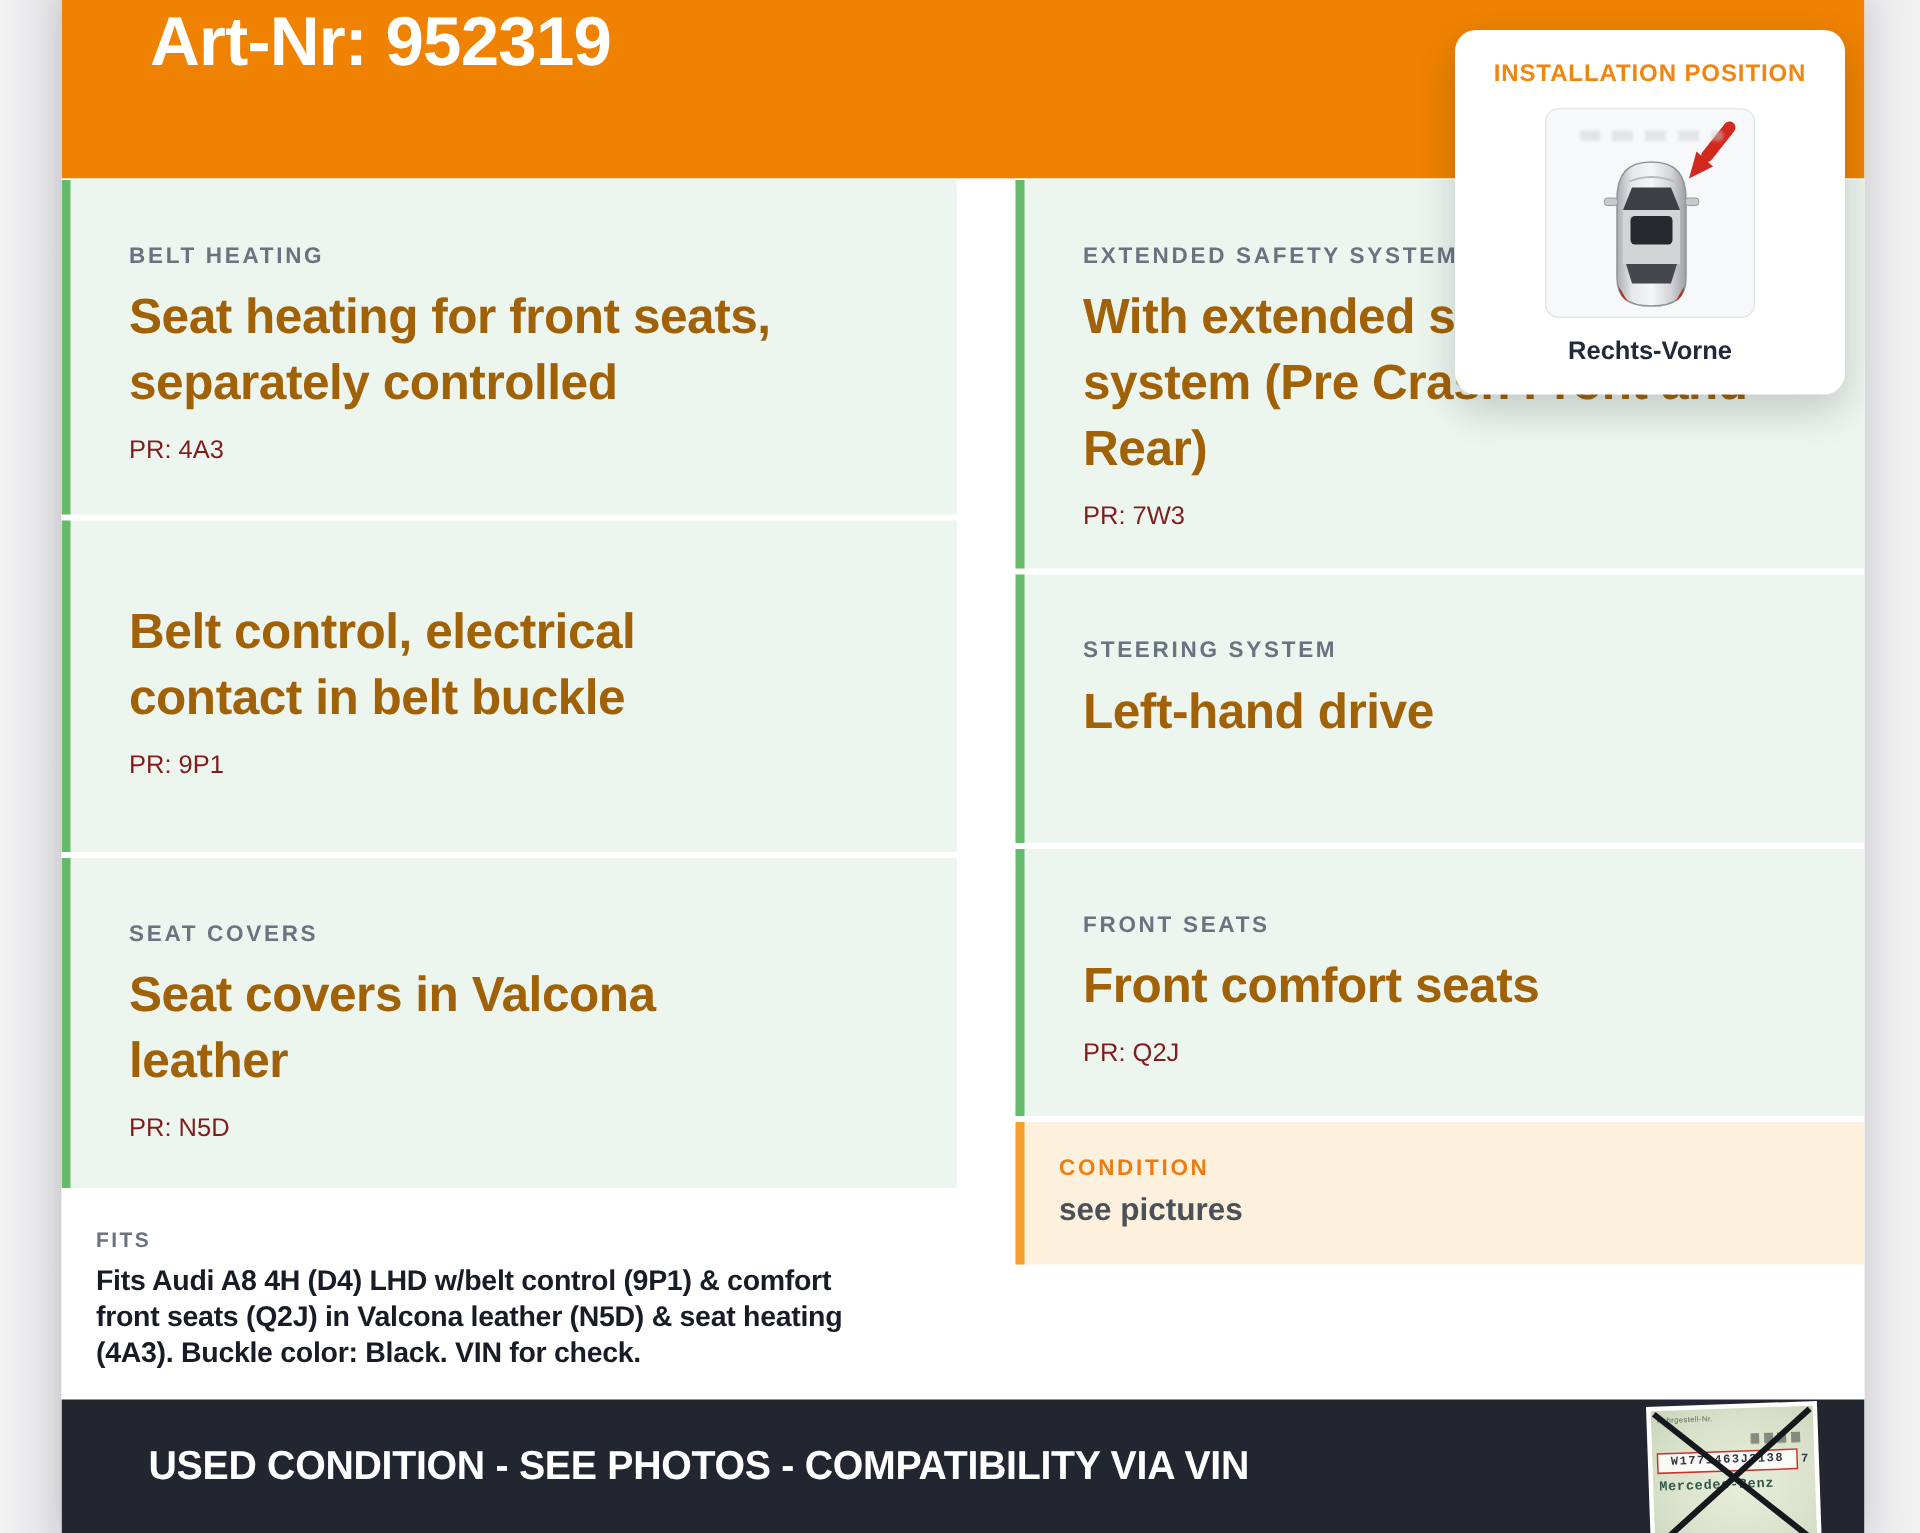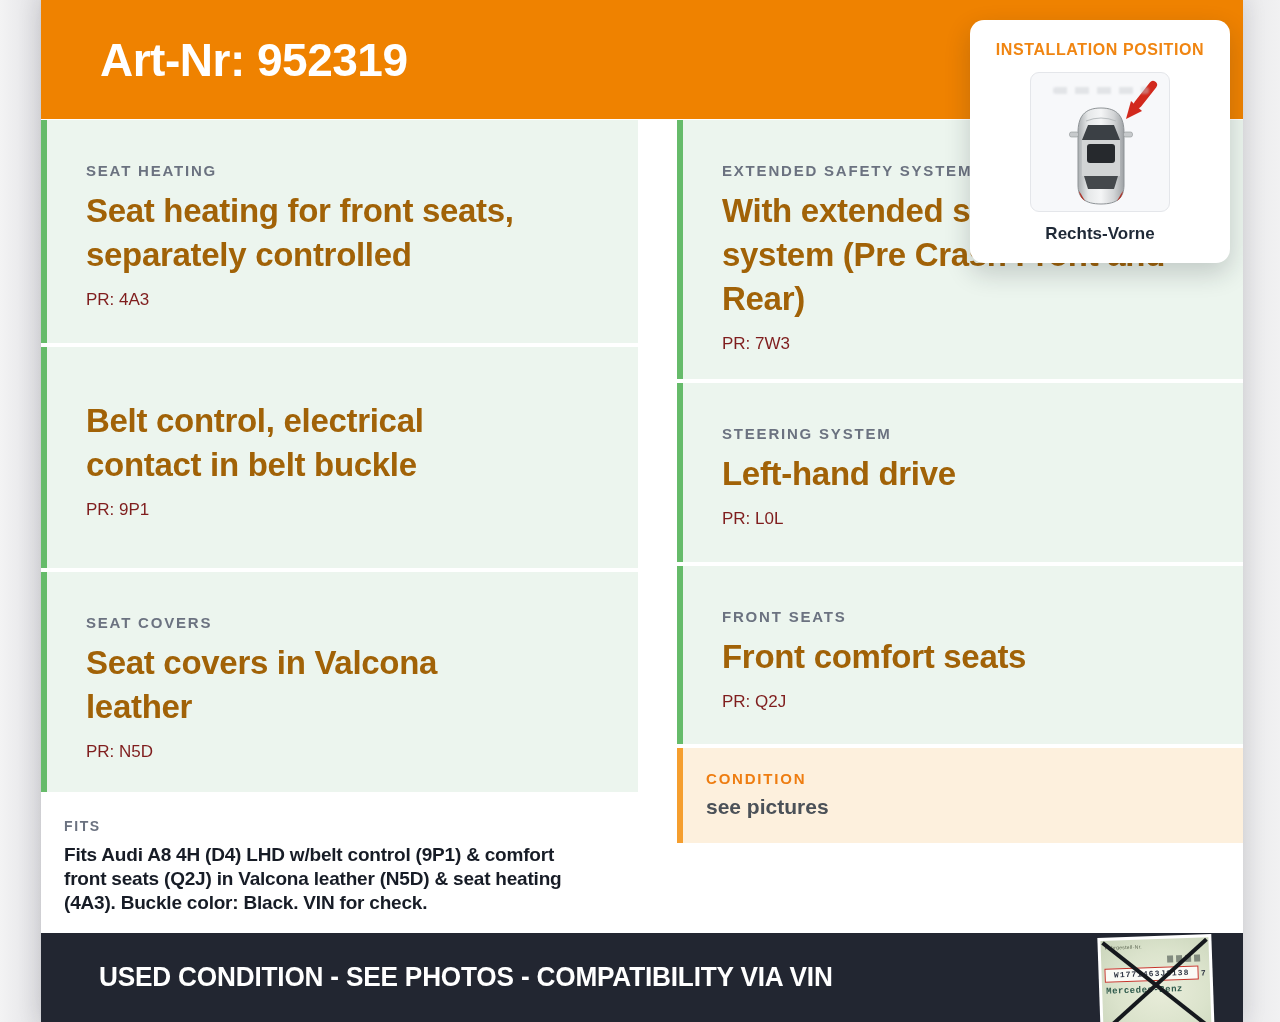--- a/index.html
+++ b/index.html
@@ -14,21 +14,21 @@
     width:1202px; height:1022px;
     margin-left:41px;
     background:#ffffff;
     box-shadow:0 0 22px rgba(30,34,45,.16);
     overflow:hidden;
   }
   
   .header {
     height:119px;
     background:#ef8200;
-    display:flex; align-items:center;
+    display:flex; 
     padding-left:59px;
   }
   .header h1 {
     color:#ffffff; font-size:46px; font-weight:700; letter-spacing:-.5px;
   }
   
   .main {
     background:#ffffff;
     height:814px;
     display:flex; gap:4px;
@@ -171,21 +171,21 @@
 <div class="page">
 
   <div class="header">
     <h1>Art-Nr: 952319</h1>
   </div>
 
   <div class="main">
 
     <div class="col col-left">
       <div class="card h-l1">
-        <div class="label">SEAT HEATING</div>
+        <div class="label">BELT HEATING</div>
         <div class="heading">Seat heating for front seats,
 separately controlled</div>
         <div class="pr">PR: 4A3</div>
       </div>
       <div class="card h-l2">
         <div class="heading">Belt control, electrical
 contact in belt buckle</div>
         <div class="pr">PR: 9P1</div>
       </div>
       <div class="card h-l3">
@@ -206,21 +206,20 @@
       <div class="card h-r1">
         <div class="label">EXTENDED SAFETY SYSTEM</div>
         <div class="heading">With extended safety
 system (Pre Crash Front and
 Rear)</div>
         <div class="pr">PR: 7W3</div>
       </div>
       <div class="card h-r2">
         <div class="label">STEERING SYSTEM</div>
         <div class="heading">Left-hand drive</div>
-        <div class="pr">PR: L0L</div>
       </div>
       <div class="card h-r3">
         <div class="label">FRONT SEATS</div>
         <div class="heading">Front comfort seats</div>
         <div class="pr">PR: Q2J</div>
       </div>
       <div class="card card-condition h-r4">
         <div class="label">CONDITION</div>
         <div class="value">see pictures</div>
       </div>

